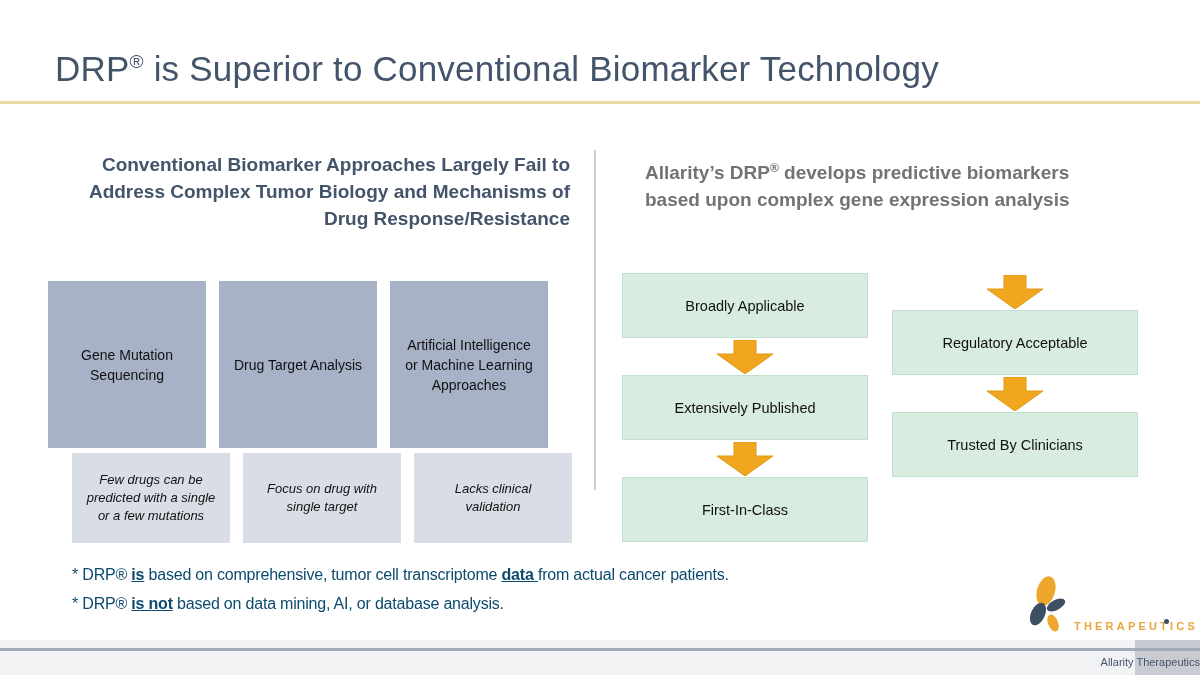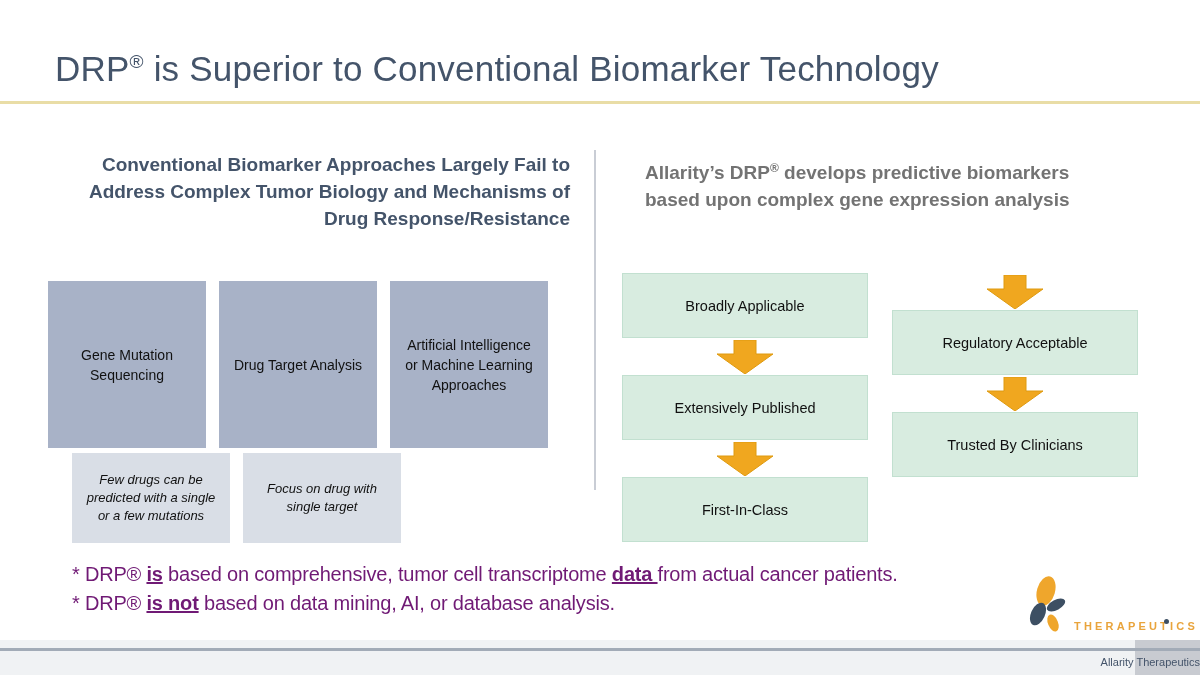--- a/index.html
+++ b/index.html
@@ -43,21 +43,21 @@
   .benefit-col.col-a{left:622px;}
   .benefit-col.col-b{left:892px;}
   .benefit-box{
     width:246px;height:65px;background:#D8ECE0;border:1px solid #C2E0D0;box-sizing:border-box;
     display:flex;align-items:center;justify-content:center;text-align:center;
     font-size:14.5px;color:#111;line-height:20px;padding:0 8px;
   }
   .arrow-wrap{height:37px;display:flex;align-items:center;justify-content:center;}
   
   .notes{position:absolute;left:72px;top:560px;width:960px;}
-  .notes p{margin:0;font-size:20px;color:#701a75;line-height:29px;letter-spacing:-0.2px;}
+  .notes p{margin:0;font-size:16px;color:#0c4a6e;line-height:29px;letter-spacing:-0.2px;}
   .notes .emph{font-weight:700;text-decoration:underline;}
   
   .logo{position:absolute;left:1028px;top:576px;width:150px;height:62px;}
   .logo-icon{position:absolute;left:0;top:0;}
   .logo-word{
     position:absolute;left:42px;top:9px;font-family:"Liberation Serif",serif;
     font-size:30px;color:#3D4F63;letter-spacing:0.5px;
   }
   .logo-word sup{font-size:9px;}
   .logo-sub{
@@ -94,20 +94,21 @@
 
   <div class="approach-row">
     <div class="approach-box">Gene Mutation Sequencing</div>
     <div class="approach-box">Drug Target Analysis</div>
     <div class="approach-box">Artificial Intelligence or Machine Learning Approaches</div>
   </div>
 
   <div class="limit-row">
     <div class="limit-box">Few drugs can be predicted with a single or a few mutations</div>
     <div class="limit-box">Focus on drug with single target</div>
+    <div class="limit-box">Lacks clinical validation</div>
   </div>
 
   <div class="benefit-col col-a">
     <div class="benefit-box">Broadly Applicable</div>
     <div class="arrow-wrap">
       <svg width="56" height="34" viewBox="0 0 56 34">
           <polygon points="17,0 39,0 39,14 56,14 28,34 0,14 17,14" fill="#F0A71F" stroke="#DE9A10" stroke-width="1"></polygon>
         </svg>
     </div>
     <div class="benefit-box">Extensively Published</div>

